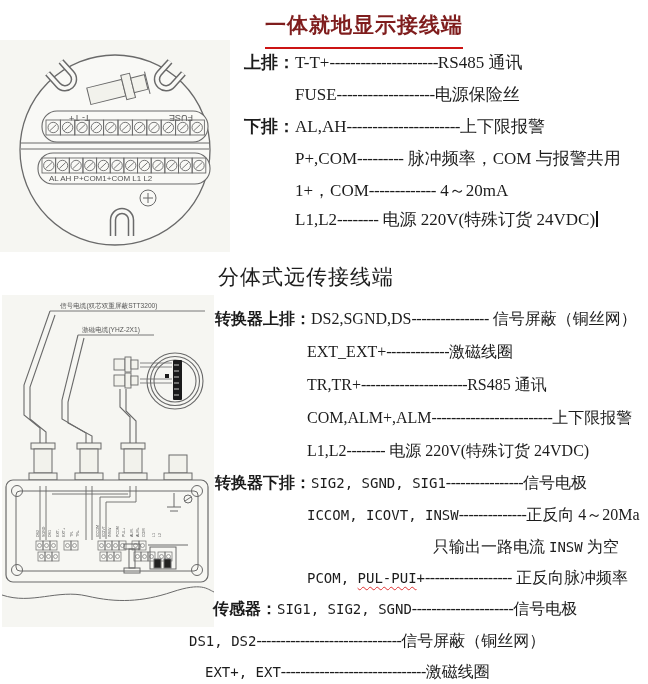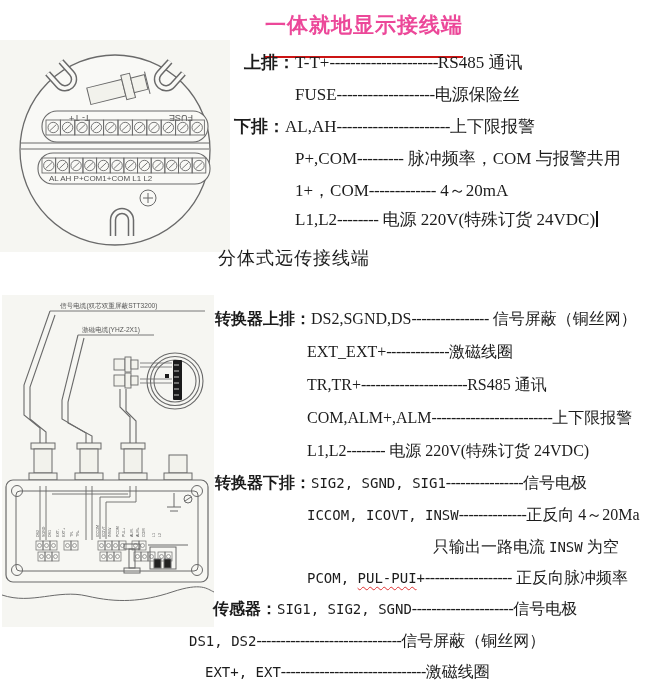--- a/index.html
+++ b/index.html
@@ -7,23 +7,23 @@
        font-family:"Liberation Serif",serif;color:#1c1c1c;}
   .line{position:absolute;white-space:pre;font-size:17px;line-height:21px;}
   .s2line{font-size:16px;}
   .lbl{font-weight:bold;display:inline-block;}
   .w63{width:63px;text-align:right;}
   .mono{font-family:"DejaVu Sans Mono",monospace;font-size:14px;}
   .dash{letter-spacing:-0.5px;}
   .caret{display:inline-block;width:1.5px;height:16px;background:#111;margin-left:1px;vertical-align:-2px;}
   .squiggle{text-decoration:underline;text-decoration-style:wavy;text-decoration-color:#e03131;
             text-decoration-thickness:1px;text-underline-offset:3px;text-align:center;}
-  #title1{position:absolute;left:265px;top:11px;font-size:21px;font-weight:bold;color:#ec4899;
-          border-bottom:2px solid #cc1414;padding-bottom:17px;letter-spacing:1px;}
-  #title2{position:absolute;left:218px;top:246px;font-size:18px;letter-spacing:1px;}
+  #title1{position:absolute;left:265px;top:11px;font-size:21px;font-weight:bold;color:#7f1d1d;
+          border-bottom:2px solid #cc1414;padding-bottom:8px;letter-spacing:1px;}
+  #title2{position:absolute;left:218px;top:263px;font-size:21px;letter-spacing:1px;}
   svg{position:absolute;}
   #diag1{left:0;top:40px;}
   #diag2{left:2px;top:295px;}
   svg text{font-family:"Liberation Sans",sans-serif;fill:#555;}
 </style>
 </head>
 <body>
 
 <div id="title1">一体就地显示接线端</div>
 
@@ -104,21 +104,21 @@
 
   <g stroke="#6a6a6a" stroke-width="1" fill="none">
     <circle cx="148" cy="158" r="8"></circle>
     <line x1="143" y1="158" x2="153" y2="158"></line>
       <line x1="148" y1="153" x2="148" y2="163"></line>
   </g>
 </svg>
 
 <div class="line" style="left:232px;top:52px"><span class="lbl w63">上排：</span><span>T-T+</span><span class="dash">---------------------</span><span>RS485 通讯</span></div>
 <div class="line" style="left:232px;top:84px"><span class="lbl w63"></span><span>FUSE</span><span class="dash">-------------------</span><span>电源保险丝</span></div>
-<div class="line" style="left:222px;top:116px"><span class="lbl w63">下排：</span><span>AL,AH</span><span class="dash">----------------------</span><span>上下限报警</span></div>
+<div class="line" style="left:232px;top:116px"><span class="lbl w63">下排：</span><span>AL,AH</span><span class="dash">----------------------</span><span>上下限报警</span></div>
 <div class="line" style="left:232px;top:148px"><span class="lbl w63"></span><span>P+,COM</span><span class="dash">---------</span><span> 脉冲频率，COM 与报警共用</span></div>
 <div class="line" style="left:232px;top:180px"><span class="lbl w63"></span><span>1+，COM</span><span class="dash">-------------</span><span> 4～20mA</span></div>
 <div class="line" style="left:232px;top:209px"><span class="lbl w63"></span><span>L1,L2</span><span class="dash">--------</span><span> 电源 220V(特殊订货 24VDC)</span><span class="caret"></span></div>
 
 <div id="title2">分体式远传接线端</div>
 
 <svg id="diag2" width="212" height="332" viewBox="0 0 212 332">
   <defs>
     <g id="bcell">
       <rect width="7" height="9" fill="none" stroke="#6a6a6a" stroke-width="0.7"></rect>

